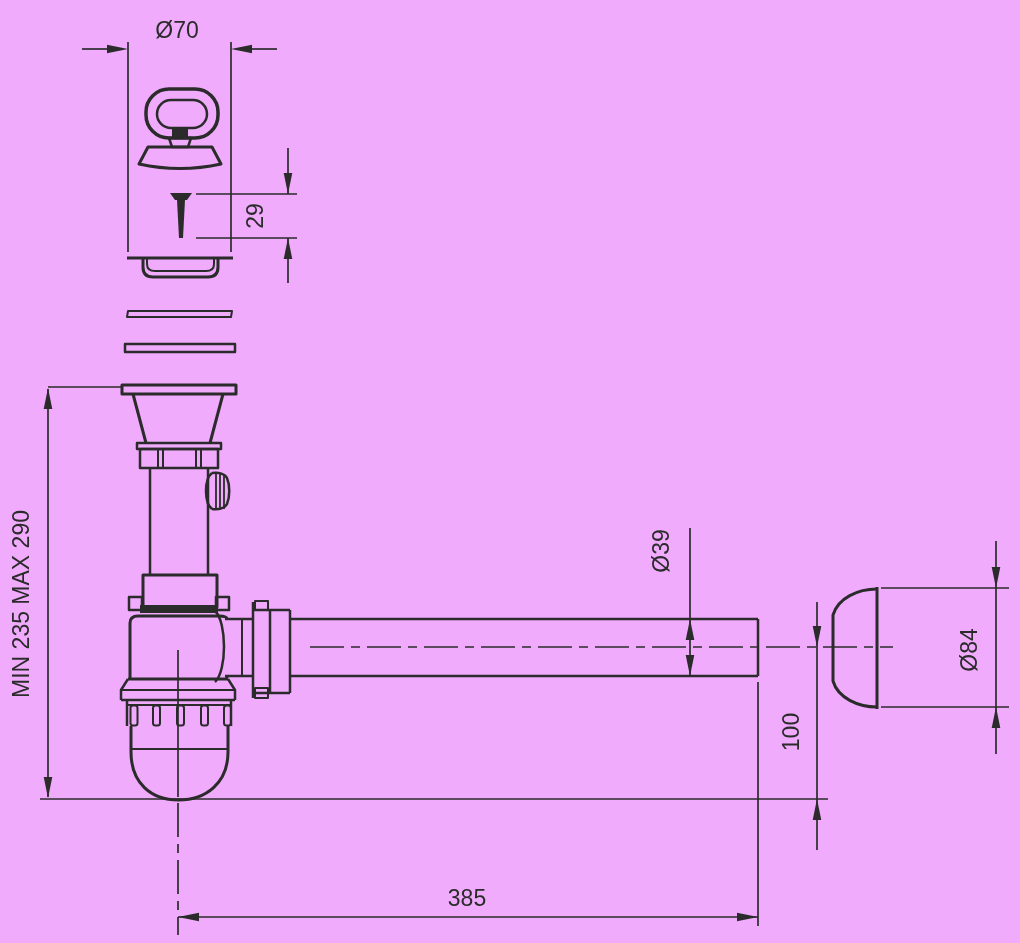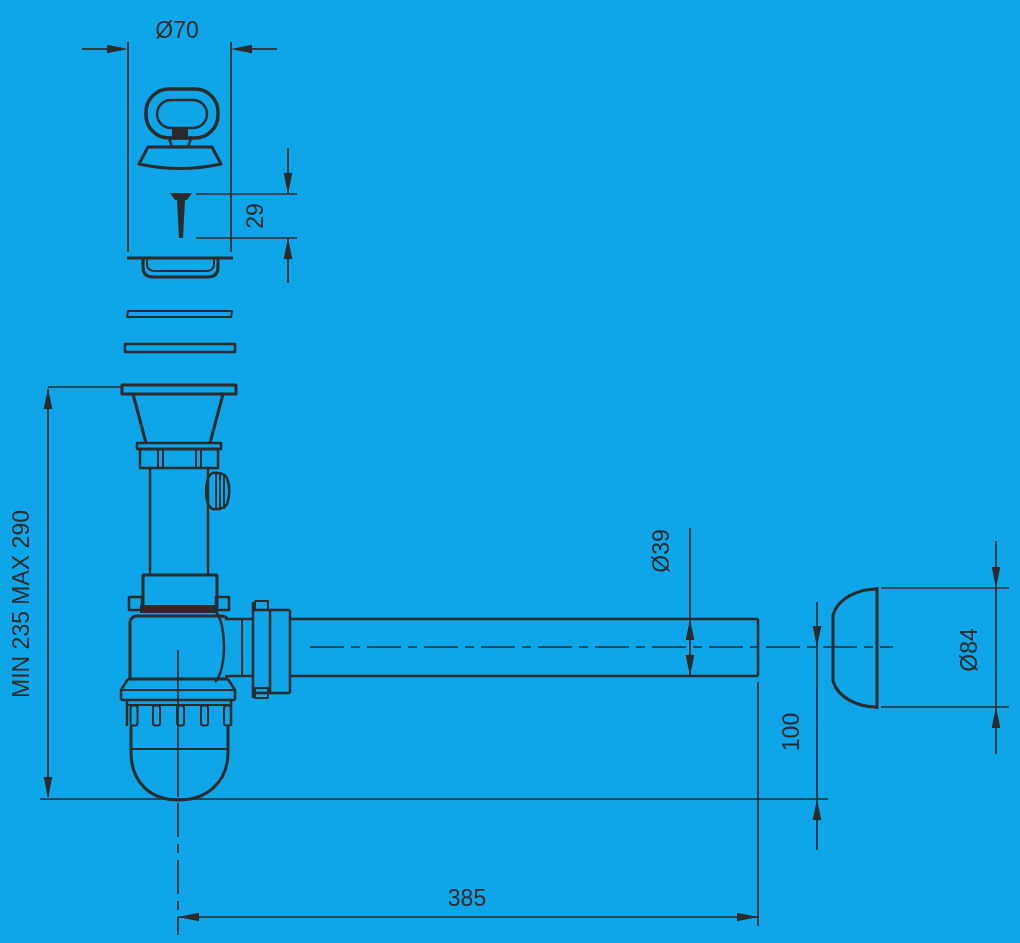--- a/index.html
+++ b/index.html
@@ -1,16 +1,16 @@
 <!DOCTYPE html>
 <html><head>
 <meta charset="utf-8">
 <style>
   html,body{margin:0;padding:0;background:#ffffff;}
-  .stage{position:relative;width:1020px;height:943px;background:#0ea5e9;overflow:hidden;}
+  .stage{position:relative;width:1020px;height:943px;background:#f0abfc;overflow:hidden;}
   svg{display:block;}
   .o{stroke:#2b2b2b;fill:none;stroke-width:3;stroke-linejoin:round;stroke-linecap:butt;}
   .o35{stroke-width:3.5;}
   .o25{stroke-width:2.5;}
   .o2{stroke-width:2;}
   .o18{stroke-width:1.8;}
   .k{fill:#2b2b2b;stroke:none;}
   .dim{stroke:#2b2b2b;fill:none;stroke-width:1.7;}
   .cl{stroke:#2b2b2b;fill:none;stroke-width:1.7;stroke-dasharray:34 7 9 7;}
   .ah{fill:#2b2b2b;stroke:none;}

